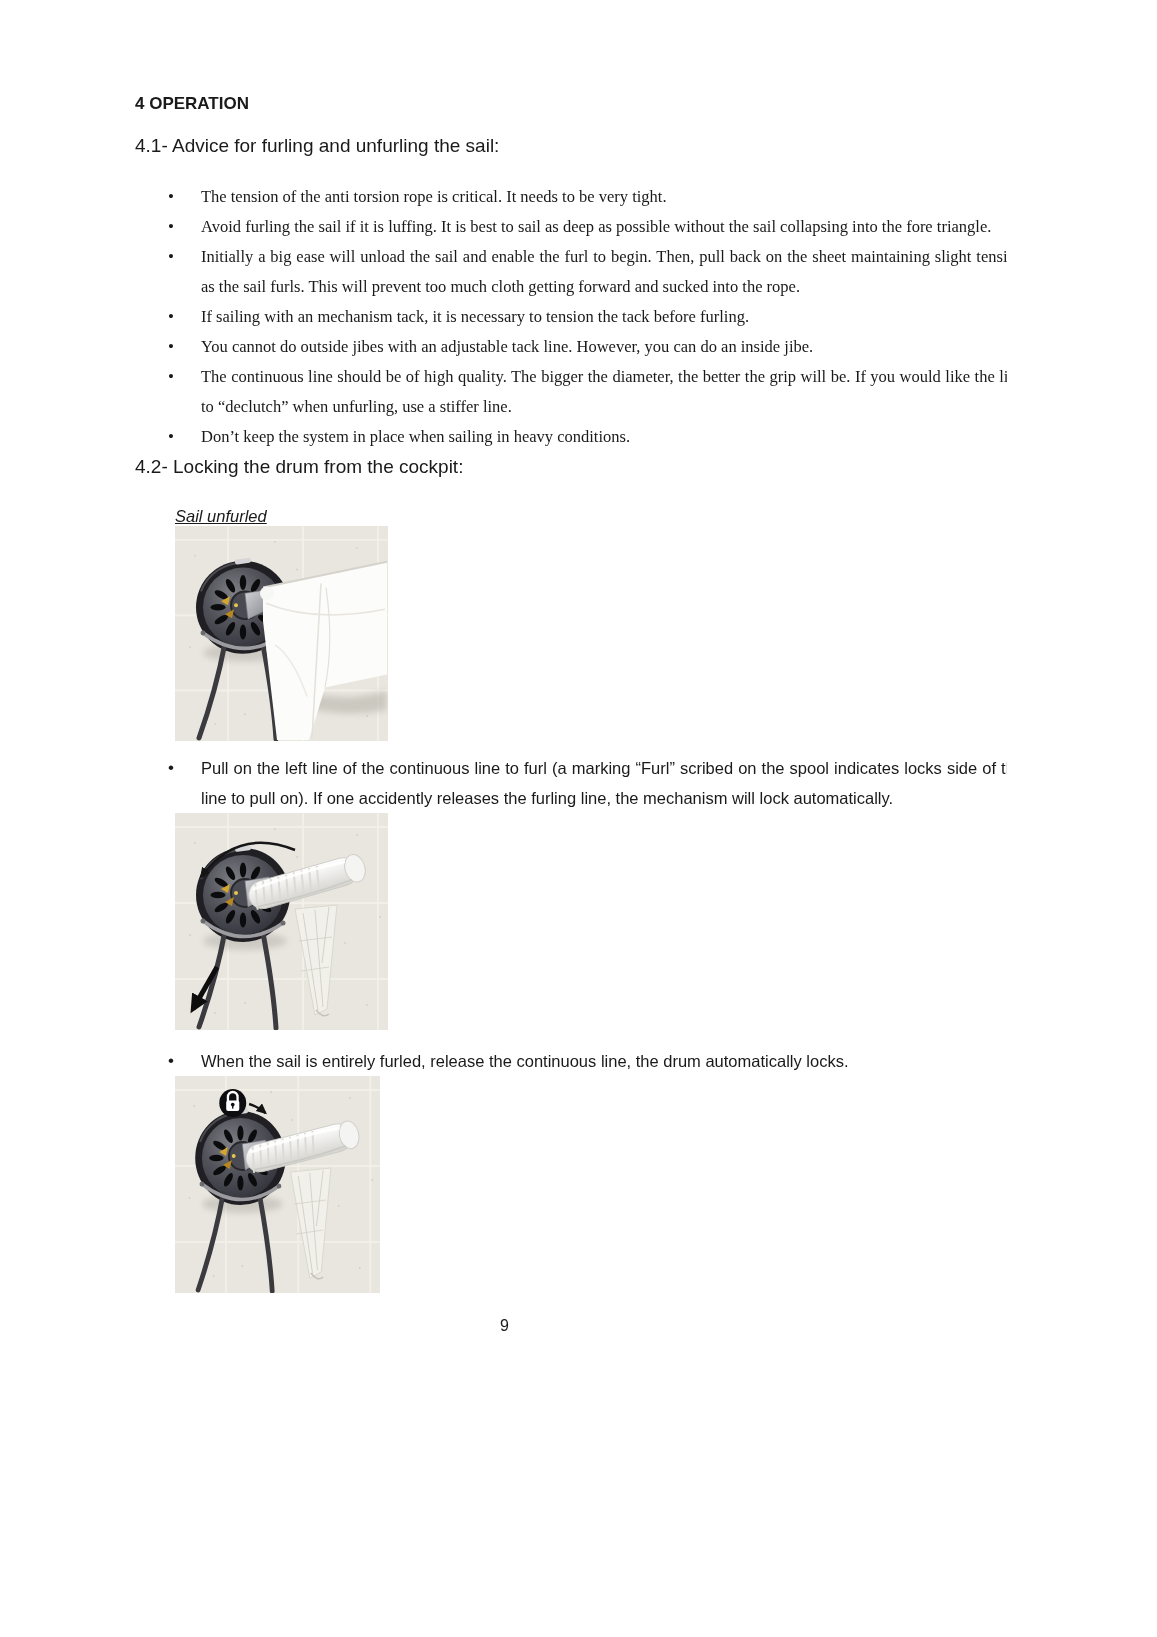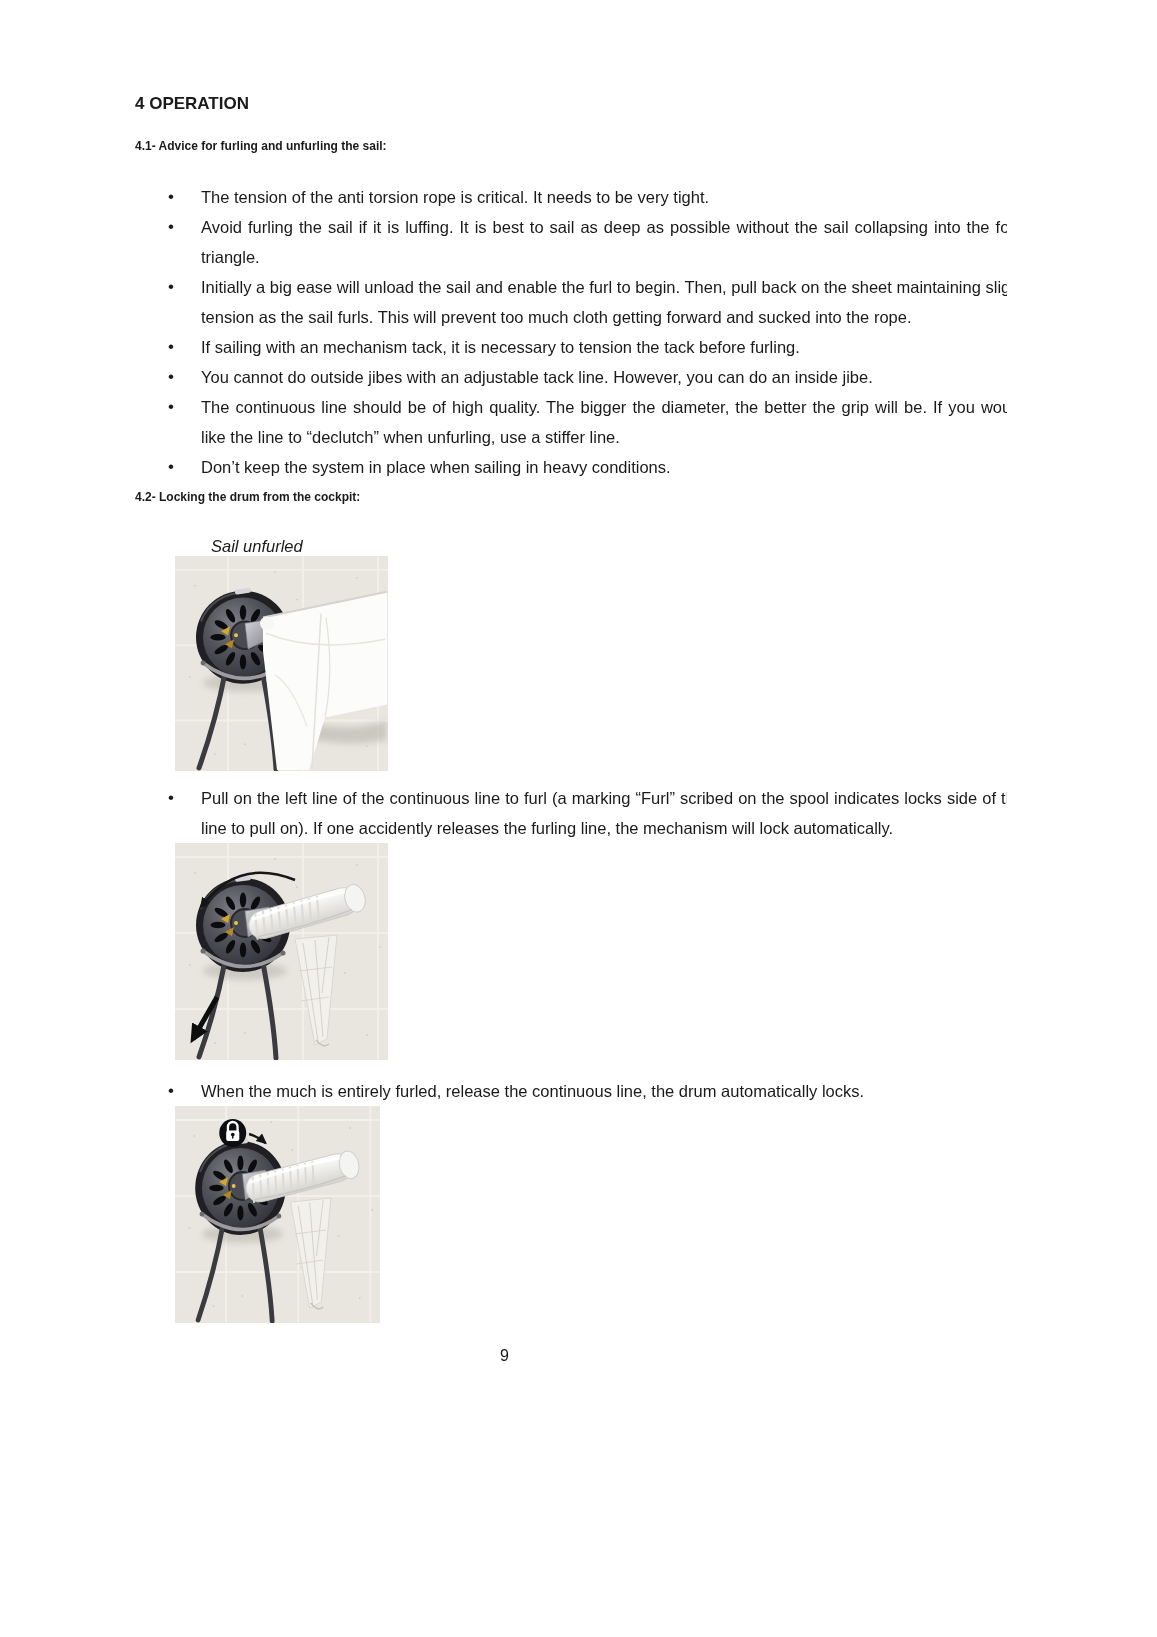--- a/index.html
+++ b/index.html
@@ -7,41 +7,41 @@
     position:relative;
     width:1007px;height:1637px;
     background:#ffffff;
     color:#1a1a1a;
     font-family:"Liberation Sans",sans-serif;
     box-sizing:border-box;
     padding:94px 133px 0 135px;
     overflow:hidden;
   }
   .section-heading{font-size:17px;font-weight:bold;margin:0;line-height:20px;}
-  .subhead{font-size:12px;font-weight:bold;margin:22px 0 0;line-height:20px;}
+  .subhead{font-size:19px;font-weight:normal;margin:22px 0 0;line-height:20px;}
   .subhead.locking{margin-top:5px;}
-  .bullets{margin:26px 0 0 30px;}
+  .bullets{margin:26px 0 0 30px;font-family:Liberation Serif, serif;}
   .bullet{
     position:relative;
     width:859px;
     box-sizing:border-box;
     padding-left:36px;
     font-size:16.5px;
     line-height:30px;
     text-align:justify;
   }
   .bullet::before{
     content:"\2022";
     position:absolute;left:3px;top:0;
     font-size:17px;
   }
   .para{font-size:16.5px;margin:24px 0 0;line-height:27px;}
   .para span{display:block;}
   .caption{margin:30px 0 0 40px;font-size:16.5px;}
-  .caption span{font-style:italic;margin-left:36px;}
+  .caption span{font-style:italic;text-decoration:underline;}
   figure.photo{margin:0 0 0 40px;padding:0;}
   .fig1{margin-top:26px;width:213px;height:215px;}
   .fig2{margin-top:6px;width:213px;height:217px;}
   .fig3{margin-top:6px;width:205px;height:217px;}
   figure.photo svg{display:block;}
   .step{margin-left:30px;}
   .step1{margin-top:12px;}
   .step2{margin-top:16px;}
   .page-number{margin-top:24px;text-align:center;font-size:16px;}
 </style>
@@ -262,21 +262,21 @@
           <path d="M 148 71 L 143 97" stroke="#dbdad5" stroke-width="2"></path>
       <ellipse cx="184" cy="84" rx="10" ry="14" fill="#f4f4f2" stroke="#cfcec9" stroke-width="1"></ellipse>
       <path d="M 80 76 Q 130 72 176 75" stroke="#ffffff" stroke-width="3" fill="none" opacity=".85"></path>
       <path d="M 80 94 Q 130 98 178 94" stroke="#c6c5c0" stroke-width="1.5" fill="none" opacity=".8"></path>
     </g>
         <path d="M 26 64 Q 62 14 120 37" stroke="#161616" stroke-width="2.5" fill="none" marker-start="url(#ahS-furling)"></path>
         <path d="M 42 154 L 18 196" stroke="#0d0d0d" stroke-width="5" fill="none" marker-end="url(#ahL-furling)"></path>
       </svg>
     </figure>
 
-  <div class="bullet step step2">When the much is entirely furled, release the continuous line, the drum automatically locks.</div>
+  <div class="bullet step step2">When the sail is entirely furled, release the continuous line, the drum automatically locks.</div>
 
   <figure class="photo fig3">
       <svg viewBox="0 0 213 217" width="100%" height="100%" preserveAspectRatio="none" xmlns="http://www.w3.org/2000/svg">
         <defs>
     <radialGradient id="face-locked" cx="38%" cy="32%" r="78%">
       <stop offset="0" stop-color="#7e7e85"></stop>
             <stop offset=".45" stop-color="#54545c"></stop>
             <stop offset="1" stop-color="#303038"></stop>
     </radialGradient>
     <linearGradient id="hub-locked" x1="0" y1="0" x2="1" y2="1">

